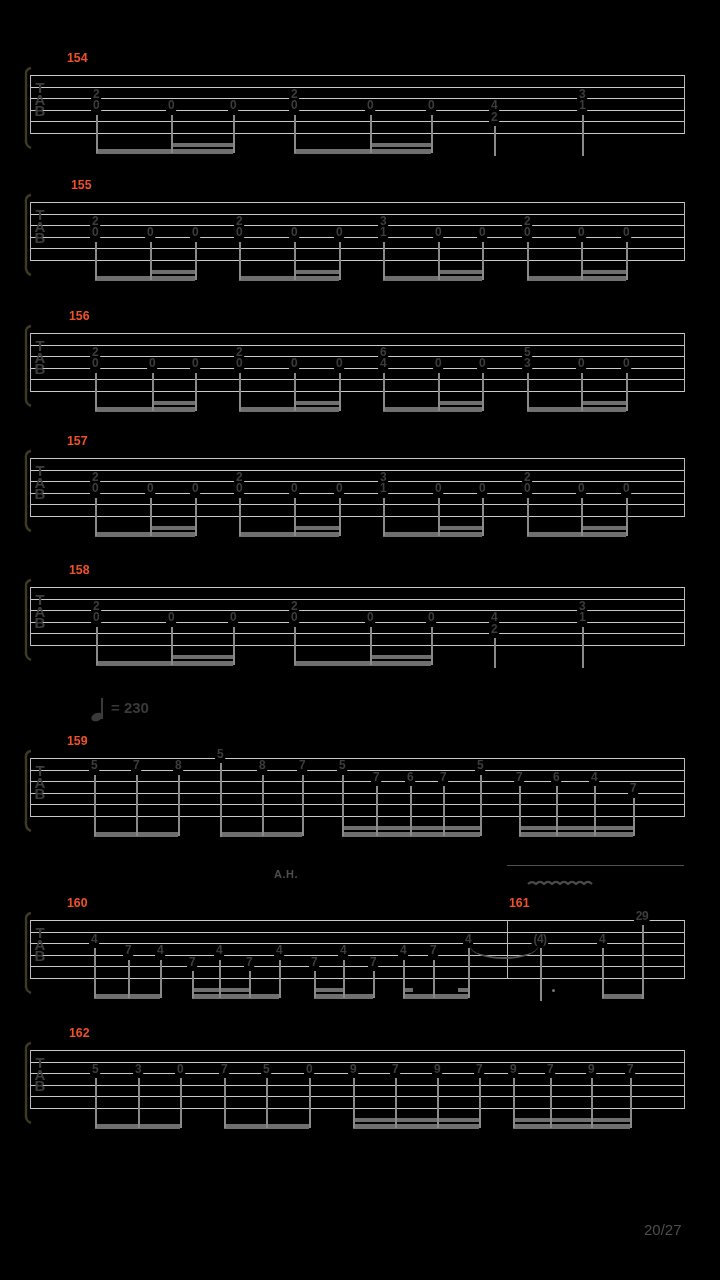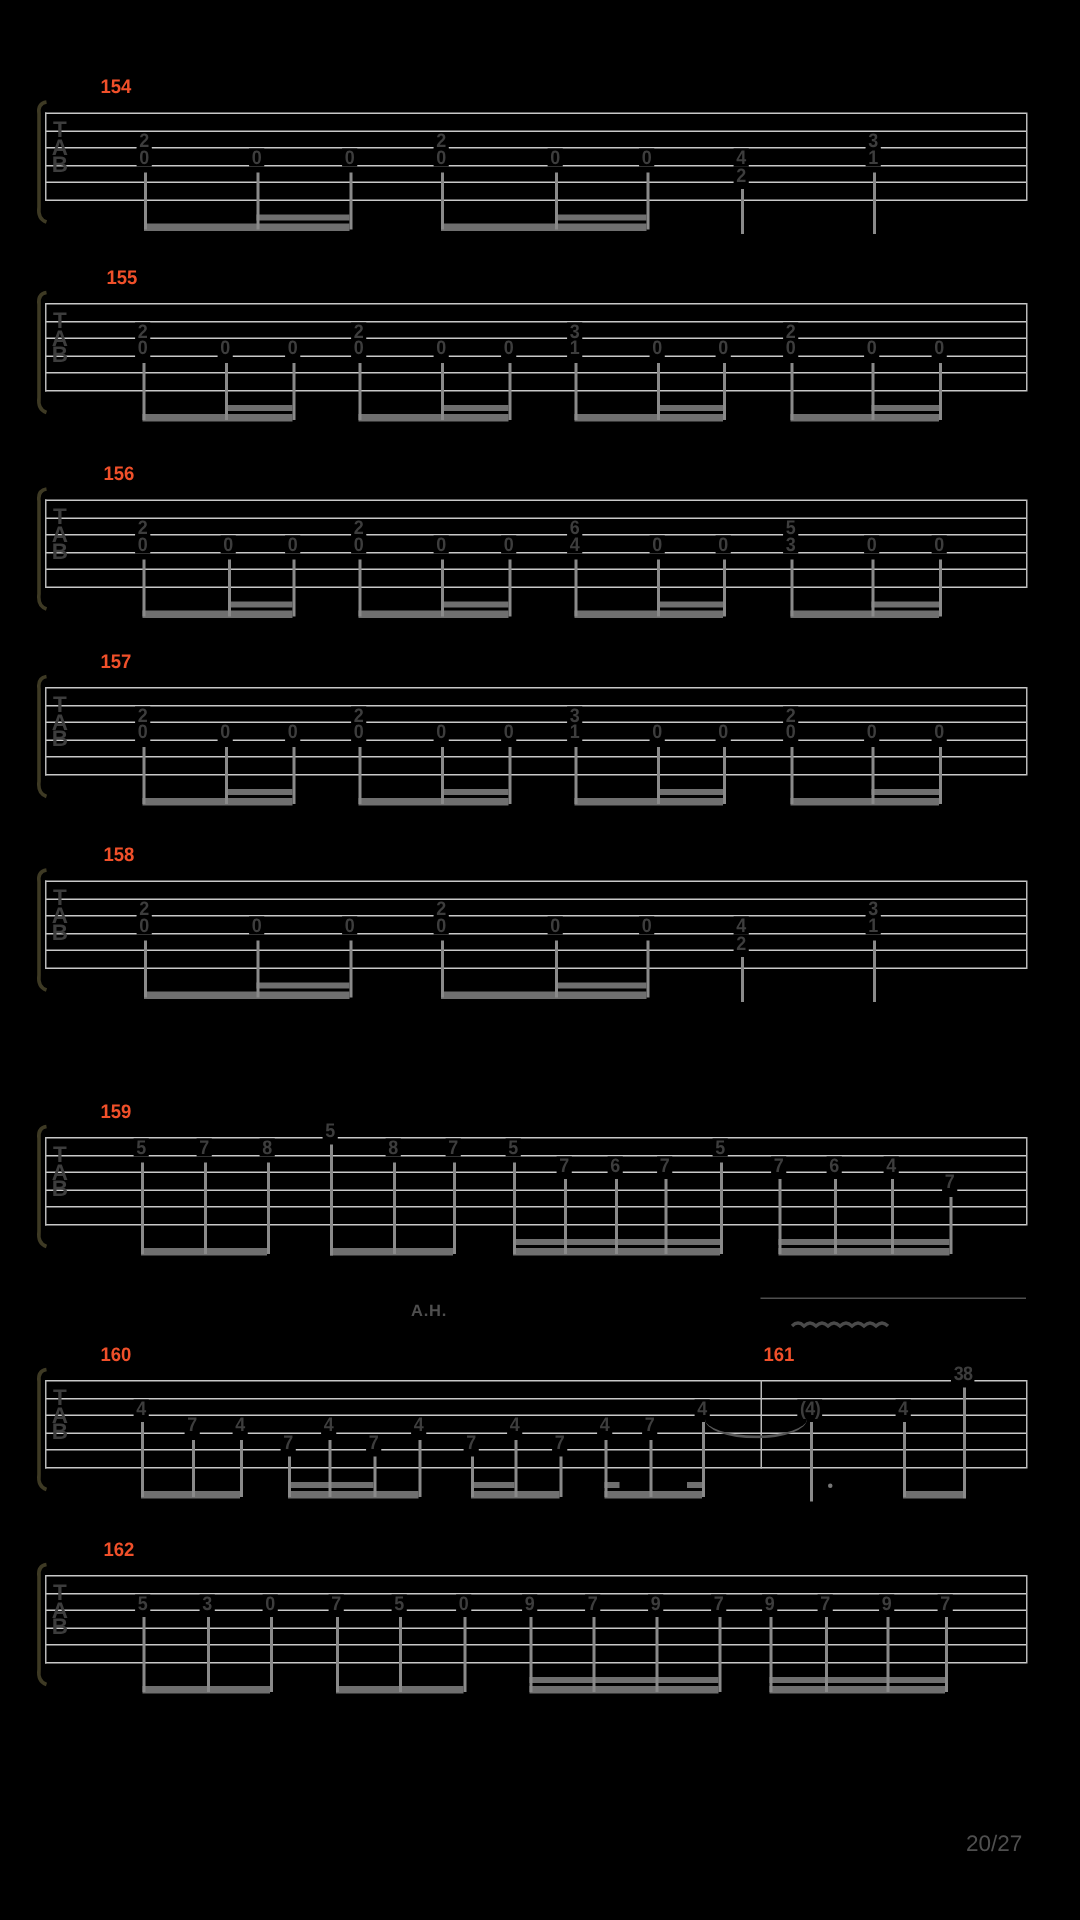--- a/index.html
+++ b/index.html
@@ -368,21 +368,21 @@
       <div class="fret" style="left: 403px; top: 956.3px;">4</div>
       <div class="stem" style="left: 403px; top: 959.8px; height: 38.7px;"></div>
       <div class="fret" style="left: 433px; top: 956.3px;">7</div>
       <div class="stem" style="left: 433px; top: 959.8px; height: 38.7px;"></div>
       <div class="fret" style="left: 468px; top: 944.7px;">4</div>
       <div class="stem" style="left: 468px; top: 948.2px; height: 50.3px;"></div>
       <div class="fret" style="left: 540px; top: 944.7px;">(4)</div>
       <div class="stem" style="left: 540px; top: 948.2px; height: 52.8px;"></div>
       <div class="fret" style="left: 602px; top: 944.7px;">4</div>
       <div class="stem" style="left: 602px; top: 948.2px; height: 50.3px;"></div>
-      <div class="fret" style="left: 642px; top: 921.5px;">38</div>
+      <div class="fret" style="left: 642px; top: 921.5px;">29</div>
       <div class="stem" style="left: 642px; top: 925px; height: 73.5px;"></div>
       <div class="tie" style="left: 470px; top: 944px; width: 68px; height: 13px;"></div>
       <div class="dot" style="left: 552px; top: 989px;"></div>
       <div class="thinline" style="left: 507px; top: 865px; width: 177px;"></div>
       <svg class="squiggle" width="70" height="10" viewBox="0 0 70 10" style="left: 527px; top: 879px; position: absolute;">
         <path d="M1,5 Q5,1 9,5 Q13,1 17,5 Q21,1 25,5 Q29,1 33,5 Q37,1 41,5 Q45,1 49,5 Q53,1 57,5 Q61,1 65,5" fill="none" stroke="#4a4a4a" stroke-width="2.2"></path>
       </svg>
       <div class="staff-line" style="left: 30px; top: 1050px; width: 654px;"></div>
       <div class="staff-line" style="left: 30px; top: 1061.6px; width: 654px;"></div>
       <div class="staff-line" style="left: 30px; top: 1073.2px; width: 654px;"></div>
@@ -427,17 +427,22 @@
       <div class="fret" style="left: 513px; top: 1074.7px;">9</div>
       <div class="stem" style="left: 513px; top: 1078.2px; height: 50.3px;"></div>
       <div class="fret" style="left: 550px; top: 1074.7px;">7</div>
       <div class="stem" style="left: 550px; top: 1078.2px; height: 50.3px;"></div>
       <div class="fret" style="left: 591px; top: 1074.7px;">9</div>
       <div class="stem" style="left: 591px; top: 1078.2px; height: 50.3px;"></div>
       <div class="fret" style="left: 630px; top: 1074.7px;">7</div>
       <div class="stem" style="left: 630px; top: 1078.2px; height: 50.3px;"></div>
     </div>
 
+  <div id="tempo">
+    <div class="nstem"></div>
+    <div class="nhead"></div>
+    <div class="ttext">= 230</div>
+  </div>
 
   <div id="ah-label">A.H.</div>
 
   <div id="page-indicator">20/27</div>
 </div>
 
 </body></html>

